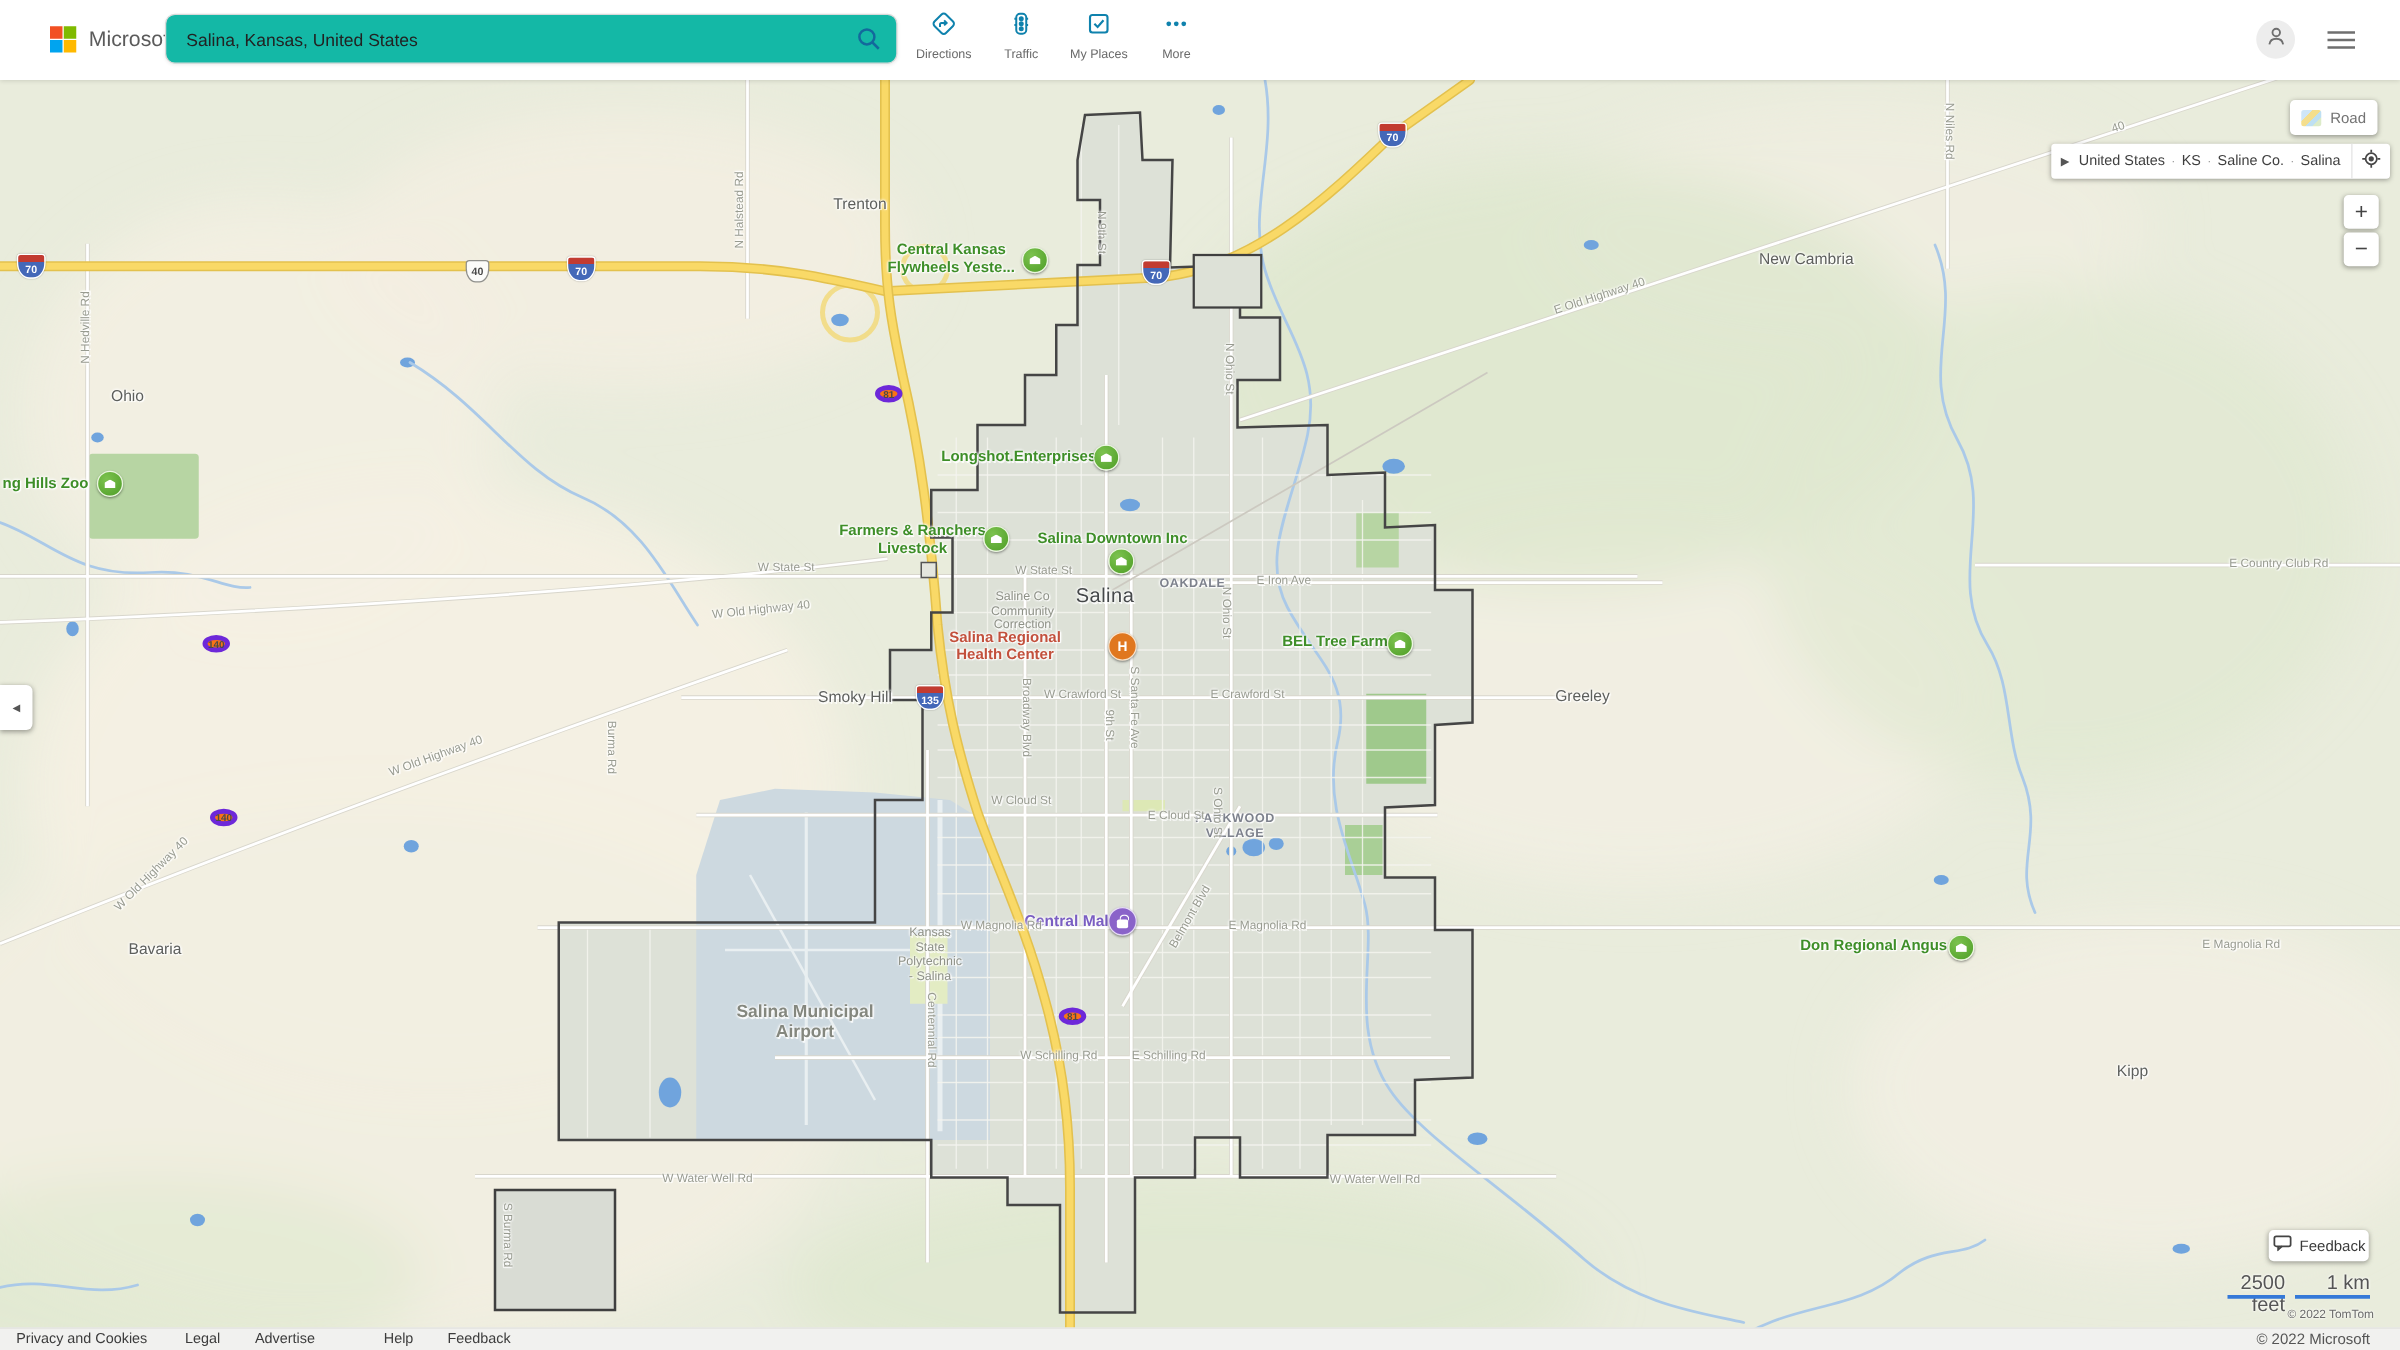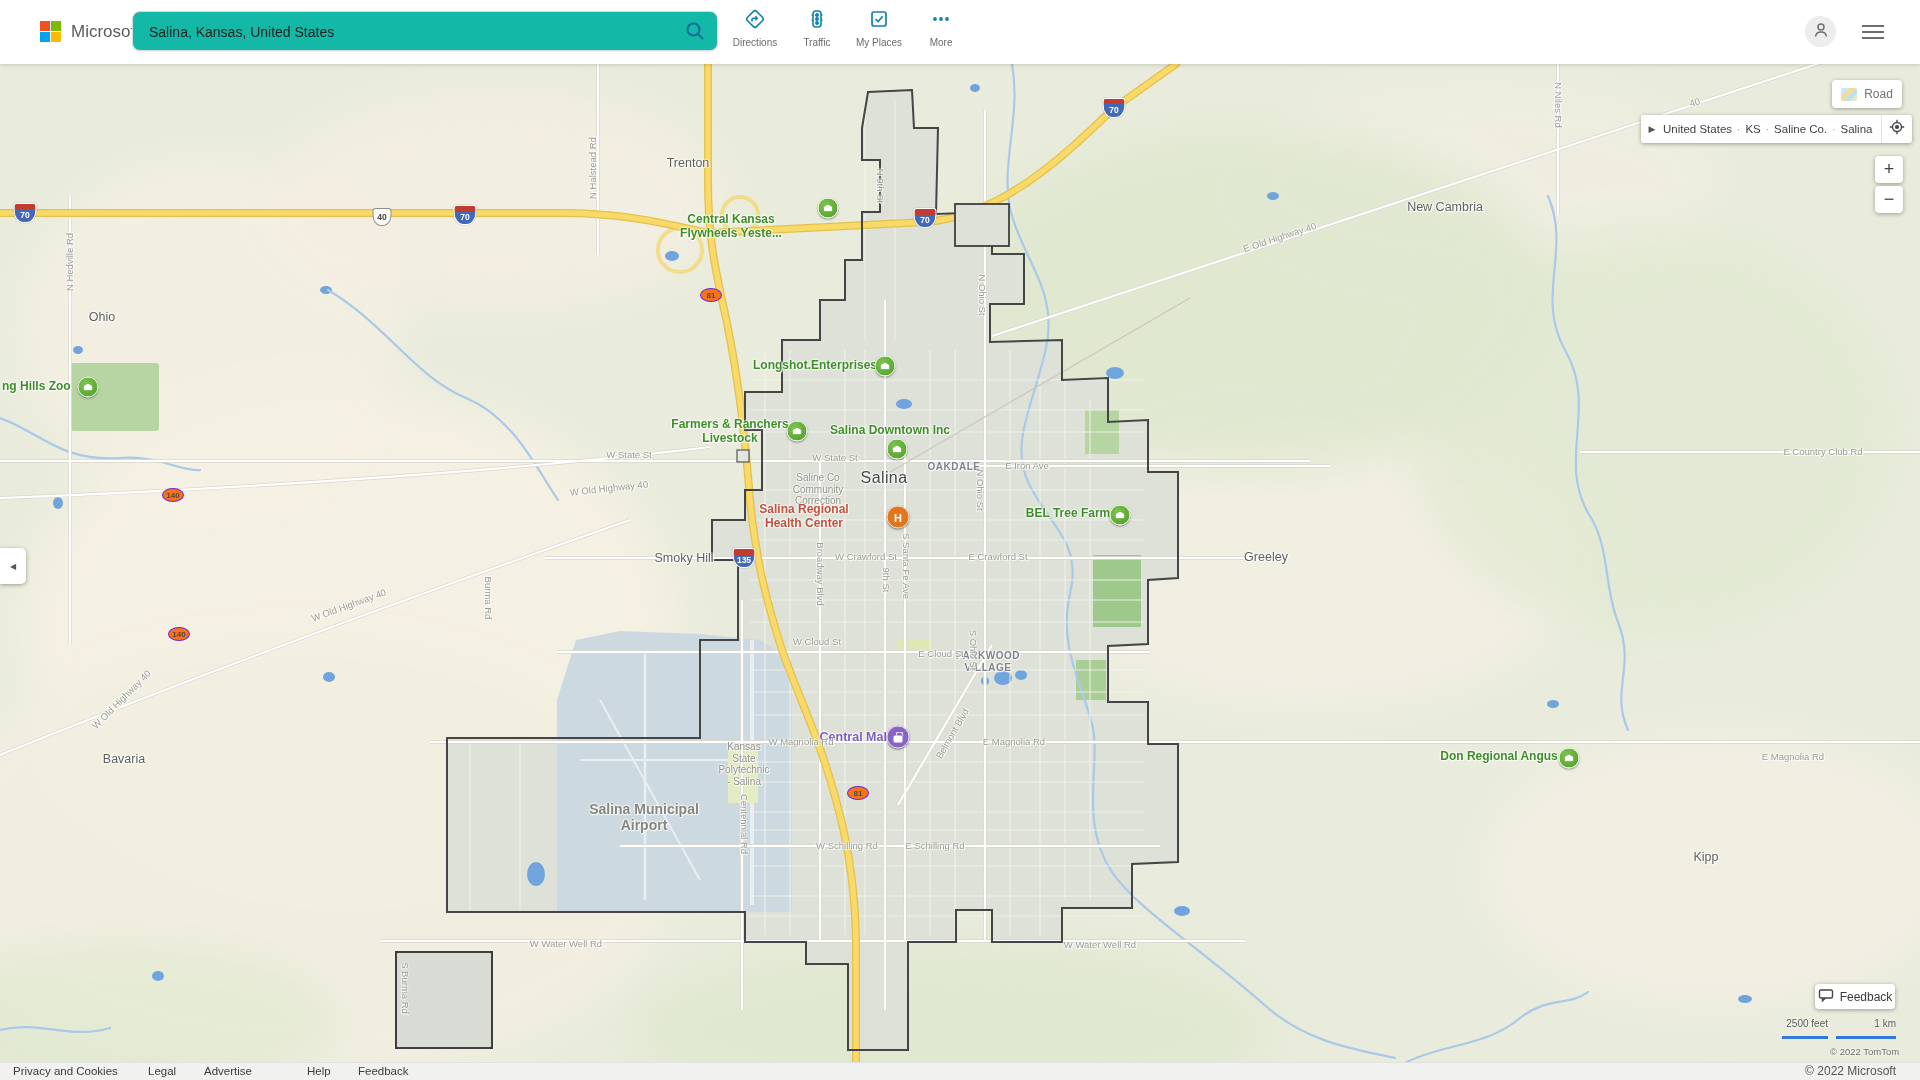--- a/index.html
+++ b/index.html
@@ -33,22 +33,22 @@
       border:1.5px solid #fff;border-bottom:none;border-radius:4px 4px 0 0;}
   
   .sh{position:absolute;transform:translate(-50%,-50%);display:flex;align-items:flex-end;justify-content:center;
       font-weight:bold;}
   .sh.interstate{width:23px;height:20px;background:linear-gradient(#c23b31 0 5.5px,#4468b8 5.5px);
       border:1.5px solid #fff;border-radius:3px 3px 10px 10px/3px 3px 13px 13px;
       box-shadow:0 0 1px rgba(0,0,0,.5);color:#fff;font-size:8.5px;padding-bottom:2px;box-sizing:border-box;}
   .sh.us{width:19px;height:18px;background:#fbfbf9;border:1px solid #8f8f8b;
       border-radius:3px 3px 8px 8px/3px 3px 11px 11px;color:#4a4a4a;font-size:8.5px;
       align-items:center;box-sizing:border-box;}
-  .sh.oval{width:22px;height:14px;background:#f97316;border:1px solid #6d28d9;border-radius:50%;
-      color:#4a4a4a;font-size:8px;align-items:center;box-sizing:border-box;}
+  .sh.oval{width:22px;height:14px;background:#f97316;border:4px solid #6d28d9;border-radius:50%;
+      color:#4a4a4a;font-size:8px;align-items:center;box-sizing:border-box;margin-top:20px;}
   
   #header{position:absolute;left:0;top:0;width:1920px;height:64px;background:#fff;z-index:10;
       box-shadow:0 1px 4px rgba(0,0,0,.15);}
   #logo{position:absolute;left:40px;top:21px;display:flex;align-items:center;}
   .msgrid{display:grid;grid-template-columns:10px 10px;grid-template-rows:10px 10px;gap:1px;}
   .msgrid span:nth-child(1){background:#f25022;}
   .msgrid span:nth-child(2){background:#7fba00;}
   .msgrid span:nth-child(3){background:#00a4ef;}
   .msgrid span:nth-child(4){background:#ffb900;}
   #brand{margin-left:10px;font-size:17px;color:#5b5b5b;}
@@ -80,21 +80,21 @@
       font-size:18px;color:#444;cursor:pointer;}
   #zoom-out{left:1875px;top:186px;width:28px;height:27px;display:flex;align-items:center;justify-content:center;
       font-size:18px;color:#444;cursor:pointer;}
   #collapse-tab{left:0;top:548px;width:26px;height:36px;border-radius:0 5px 5px 0;
       display:flex;align-items:center;justify-content:center;font-size:8px;color:#555;cursor:pointer;}
   #feedback-btn{left:1815px;top:984px;width:80px;height:25px;display:flex;align-items:center;justify-content:center;
       gap:6px;cursor:pointer;}
   #feedback-btn .lbl{font-size:12px;color:#3a3a3a;}
   
   #scale{position:absolute;z-index:5;}
-  .scale-lbl{position:absolute;font-size:10px;color:#555;text-shadow:0 0 2px #fff,0 0 2px #fff;}
+  .scale-lbl{position:absolute;font-size:16px;color:#555;text-shadow:0 0 2px #fff,0 0 2px #fff;}
   .scale-bar{position:absolute;height:2.5px;background:#3579d8;}
   #tomtom{position:absolute;left:1830px;top:1046px;font-size:9.5px;color:#6a6a6a;z-index:5;
       text-shadow:0 0 2px #fff,0 0 2px #fff;}
   
   #footer{position:absolute;left:0;top:1062px;width:1920px;height:18px;background:#f1f1ef;z-index:10;
       border-top:1px solid #e2e2e0;box-sizing:border-box;}
   .ft-link{position:absolute;top:2px;font-size:11.5px;color:#3c3c3c;cursor:pointer;text-decoration:none;}
   #ft-copy{position:absolute;right:24px;top:1px;font-size:12px;color:#555;}
 </style>
 </head>
@@ -272,21 +272,21 @@
 VILLAGE</div>
       <div class="ml small" style="left: 818px; top: 489px; transform: translate(-50%, -50%);">Saline Co
 Community
 Correction</div>
       <div class="ml small" style="left: 744px; top: 764px; transform: translate(-50%, -50%);">Kansas
 State
 Polytechnic
 - Salina</div>
       <div class="ml area" style="left: 644px; top: 817px; transform: translate(-50%, -50%);">Salina Municipal
 Airport</div>
-      <div class="ml poi-green" style="left: 731px; top: 207px; transform: translate(-50%, -50%); margin-top: 20px;">Central Kansas
+      <div class="ml poi-green" style="left: 761px; top: 207px; transform: translate(-50%, -50%);">Central Kansas
 Flywheels Yeste...</div>
       <div class="ml poi-green" style="left: 815px; top: 366px; transform: translate(-50%, -50%);">Longshot.Enterprises</div>
       <div class="ml poi-green" style="left: 730px; top: 432px; transform: translate(-50%, -50%);">Farmers &amp; Ranchers
 Livestock</div>
       <div class="ml poi-green" style="left: 890px; top: 431px; transform: translate(-50%, -50%);">Salina Downtown Inc</div>
       <div class="ml poi-green" style="left: 1068px; top: 514px; transform: translate(-50%, -50%);">BEL Tree Farm</div>
       <div class="ml poi-green" style="left: 1499px; top: 757px; transform: translate(-50%, -50%);">Don Regional Angus</div>
       <div class="ml poi-green" style="left: 2px; top: 387px; transform: translate(0px, -50%);">ng Hills Zoo</div>
       <div class="ml poi-red" style="left: 804px; top: 517px; transform: translate(-50%, -50%);">Salina Regional
 Health Center</div>

